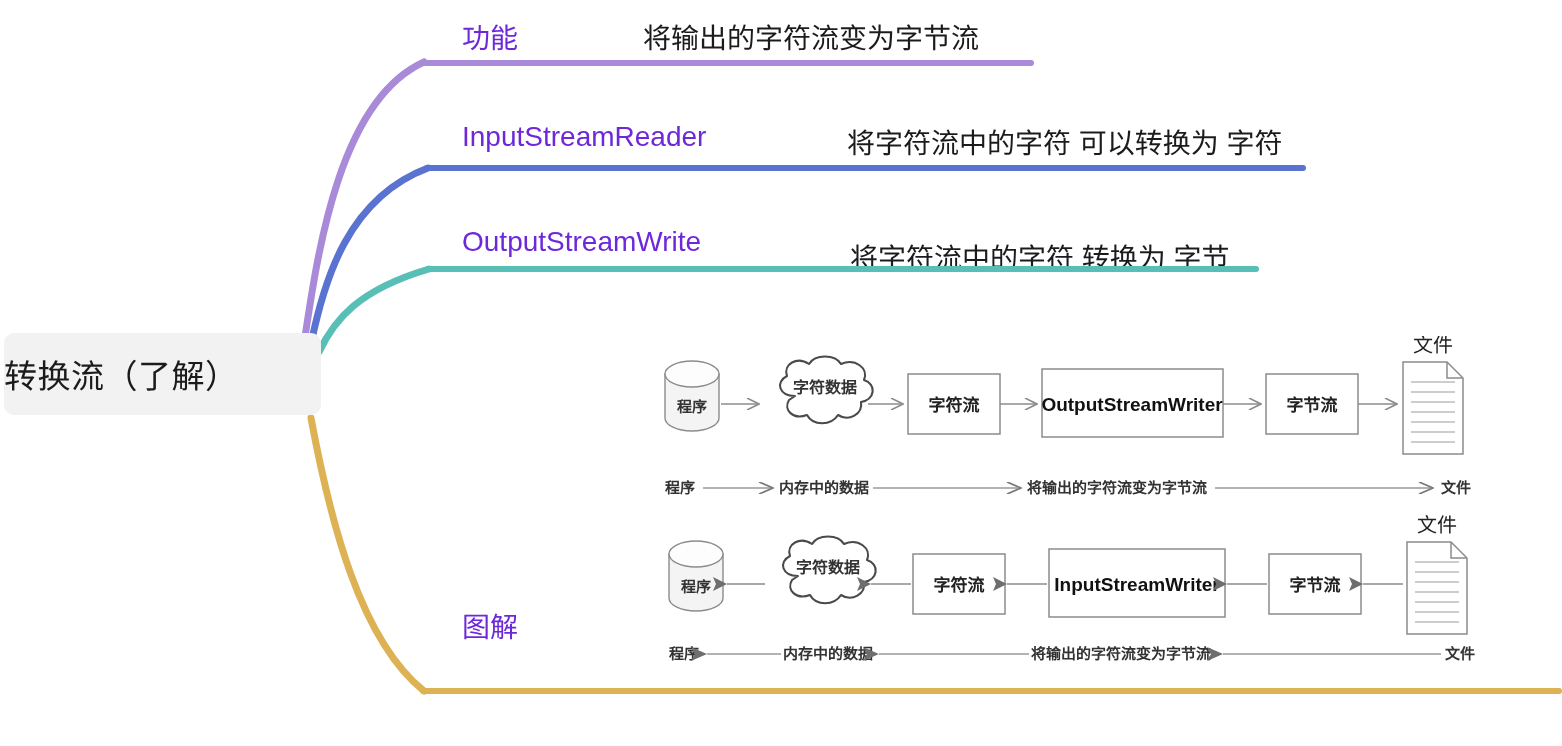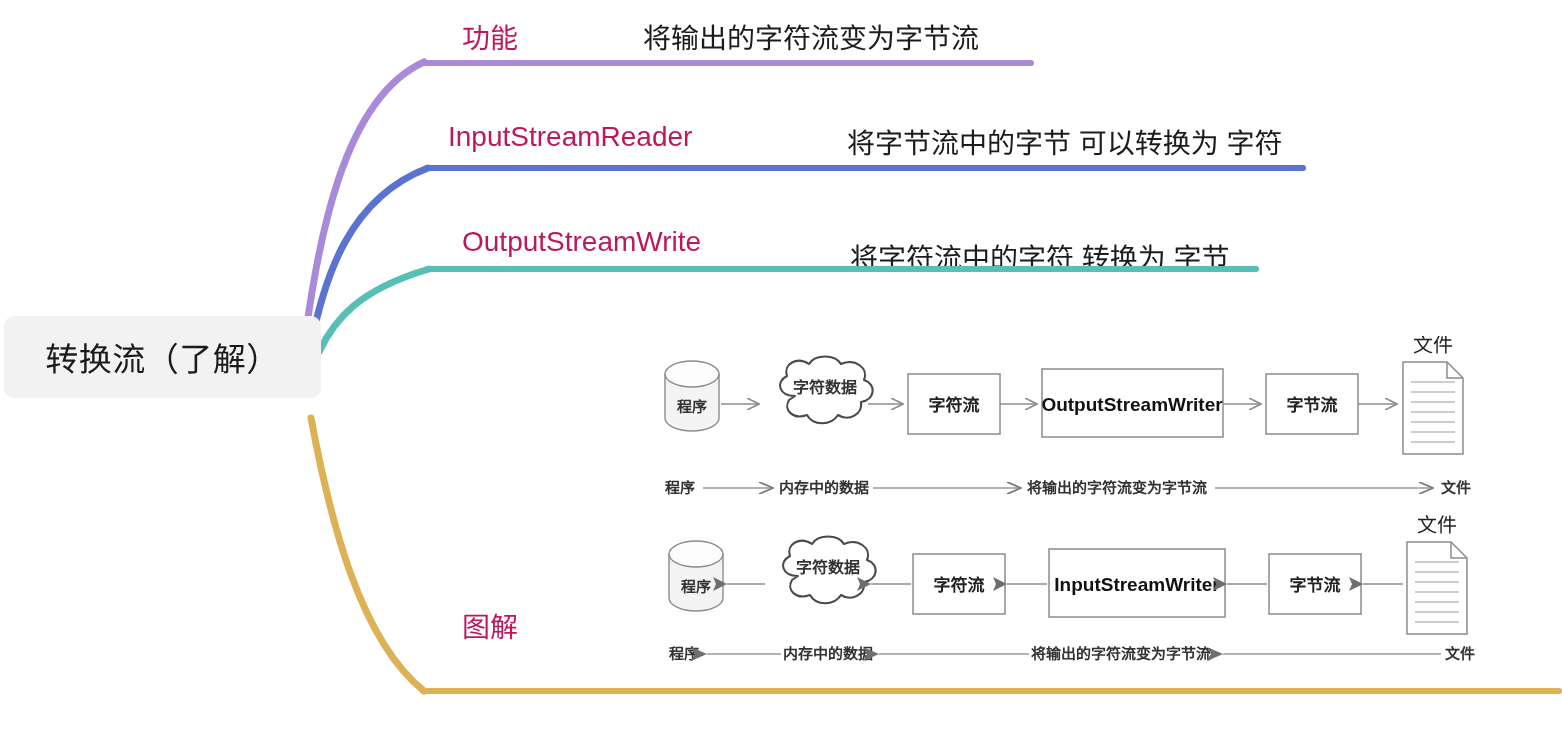--- a/index.html
+++ b/index.html
@@ -26,65 +26,65 @@
     left: 0; top: 0;
     width: 1562px;
     height: 746px;
     pointer-events: none;
   }
 
   
   #root-node {
     position: absolute;
     left: 4px;
-    top: 316px;
+    top: 333px;
     width: 317px;
     height: 82px;
     background: #f2f2f2;
     border-radius: 10px;
     display: flex;
     align-items: center;
-    justify-content: center;
+    justify-content: flex-start;
   }
   #root-node .root-label {
     font-size: 33px;
     color: #1b1b1b;
     letter-spacing: 0.5px;
     white-space: nowrap;
   }
 
   
   .branch {
     position: absolute;
   }
   .branch-underline {
     position: absolute;
     height: 6px;
     border-radius: 3px;
   }
   .branch-title {
     position: absolute;
     font-size: 28px;
-    color: #be185d;
+    color: #6d28d9;
     white-space: nowrap;
   }
   .branch-detail {
     position: absolute;
     font-size: 28px;
     color: #1b1b1b;
     white-space: nowrap;
   }
 
   
   #branch-function .branch-title  { left: 462px; top: 16px; }
   #branch-function .branch-detail { left: 643px; top: 16px; }
   #branch-function .branch-underline { left: 420px; top: 60px; width: 614px; background: #a98ad9; }
 
   
-  #branch-isr .branch-title  { left: 448px; top: 121px; text-align: right; }
+  #branch-isr .branch-title  { left: 462px; top: 121px; text-align: right; }
   #branch-isr .branch-detail { left: 847px; top: 121px; }
   #branch-isr .branch-underline { left: 424px; top: 165px; width: 882px; background: #5b73d0; }
 
   
   #branch-osw .branch-title  { left: 462px; top: 226px; text-align: center; }
   #branch-osw .branch-detail { left: 850px; top: 236px; }
   #branch-osw .branch-underline { left: 425px; top: 266px; width: 834px; background: #58bfb7; }
 
   
   #branch-diagram .branch-title { left: 462px; top: 605px; }
@@ -121,21 +121,21 @@
   </div>
 
   <div class="branch" id="branch-function">
     <span class="branch-title">功能</span>
     <span class="branch-detail">将输出的字符流变为字节流</span>
     <div class="branch-underline"></div>
   </div>
 
   <div class="branch" id="branch-isr">
     <span class="branch-title">InputStreamReader</span>
-    <span class="branch-detail">将字节流中的字节 可以转换为 字符</span>
+    <span class="branch-detail">将字符流中的字符 可以转换为 字符</span>
     <div class="branch-underline"></div>
   </div>
 
   <div class="branch" id="branch-osw">
     <span class="branch-title">OutputStreamWrite</span>
     <span class="branch-detail">将字符流中的字符 转换为 字节</span>
     <div class="branch-underline"></div>
   </div>
 
   <div class="branch" id="branch-diagram">

